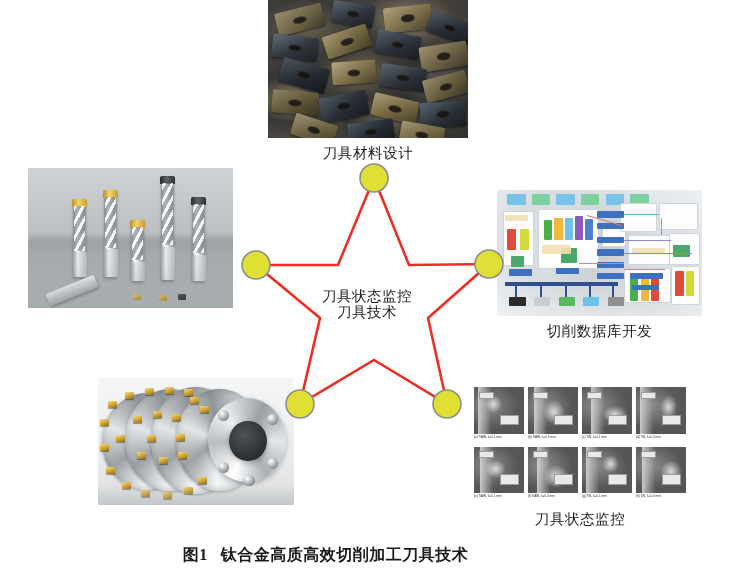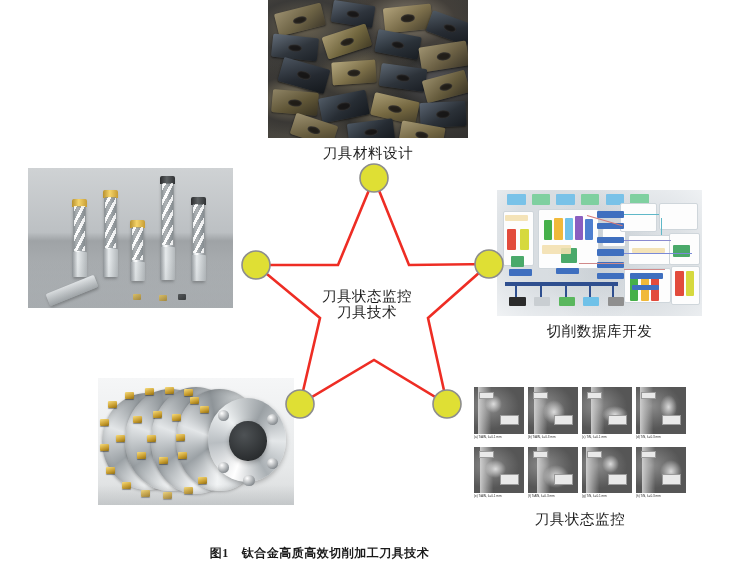--- a/index.html
+++ b/index.html
@@ -64,26 +64,26 @@
     font-family: "Liberation Serif", "DejaVu Serif", serif;
     font-size: 14.5px;
     color: #1d1d1d;
     letter-spacing: 0.5px;
   }
   #center-label div { white-space: nowrap; }
 
   
   #caption {
     position: absolute;
-    left: 10px;
+    left: 16px;
     top: 545px;
     width: 619px;
     text-align: center;
     font-family: "Liberation Serif", "DejaVu Serif", serif;
-    font-size: 12px;
+    font-size: 16px;
     font-weight: bold;
     color: #1a1a1a;
     letter-spacing: 0.5px;
   }
   #caption .cap-num { margin-right: 13px; }
 
   
 
   
   .inserts-bg {

